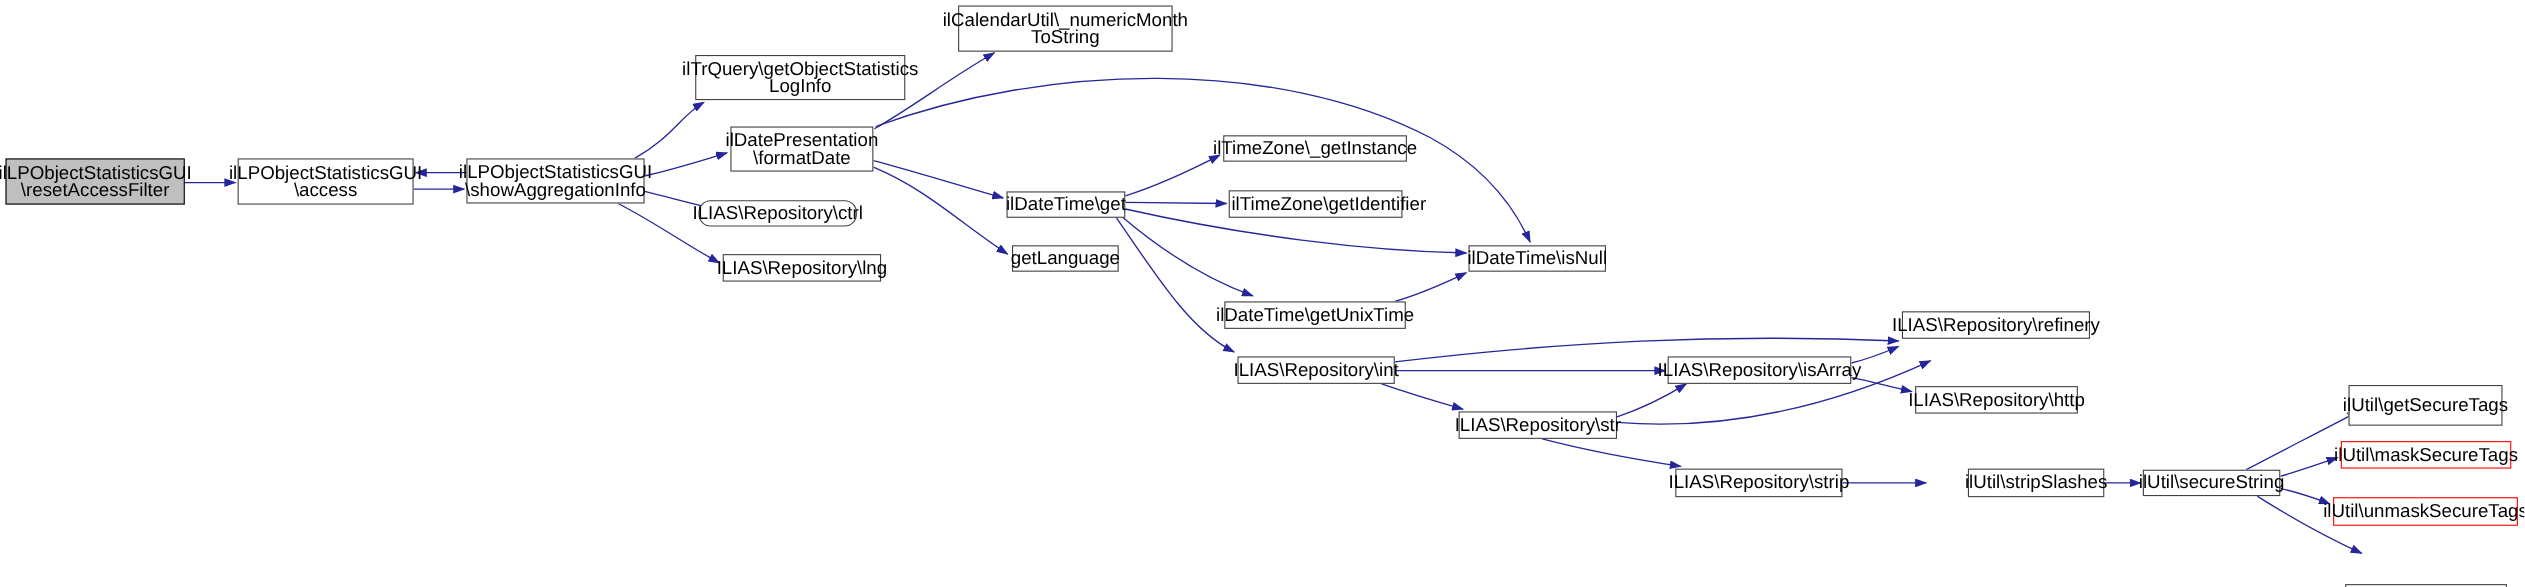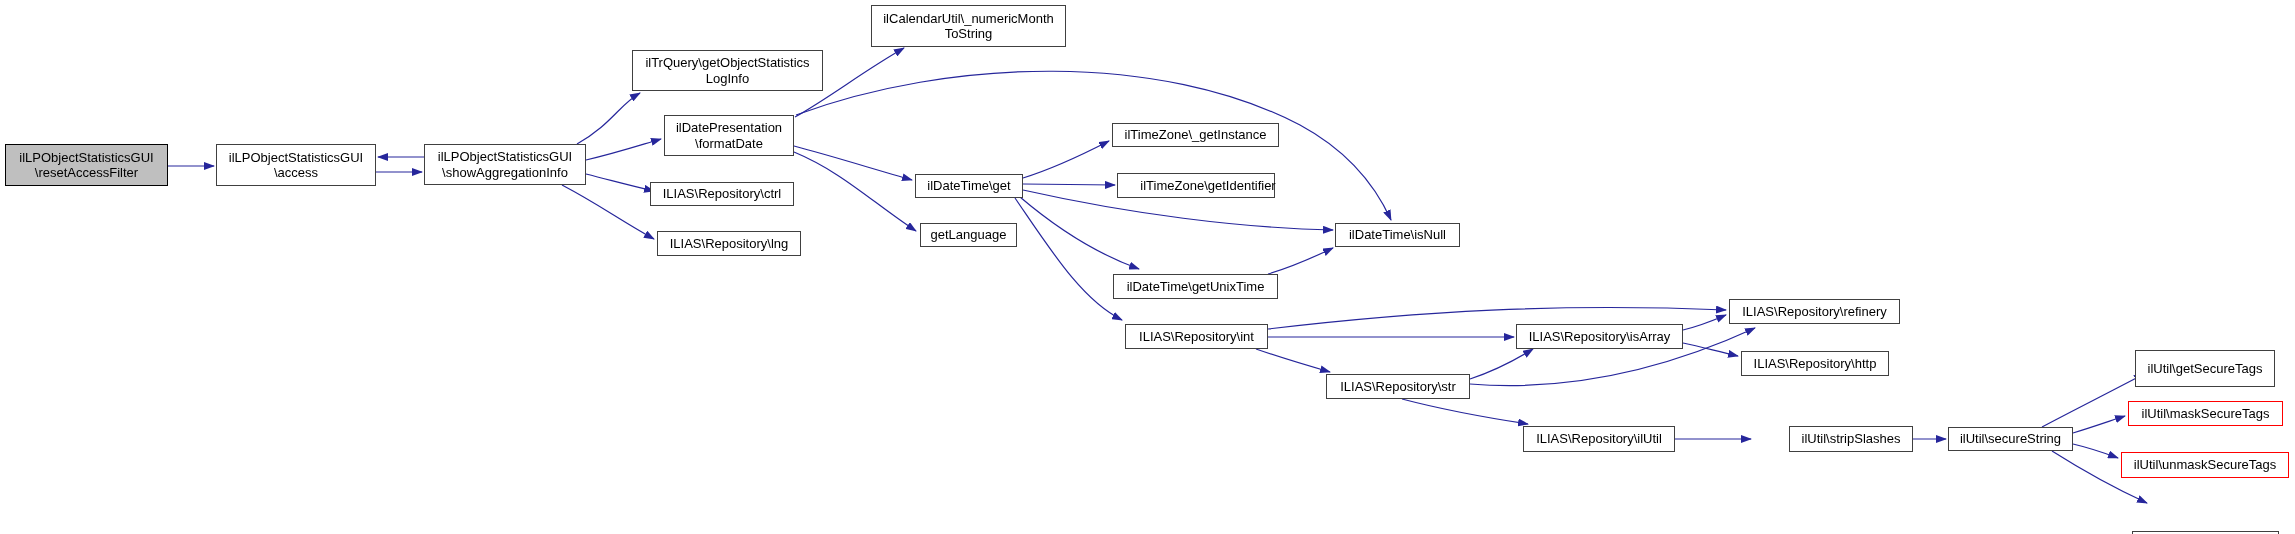--- a/index.html
+++ b/index.html
@@ -29,21 +29,21 @@
   .node {
     position: absolute;
     box-sizing: border-box;
     background: #ffffff;
     border: 1px solid #404040;
     display: flex;
     flex-direction: column;
     justify-content: center;
     align-items: center;
     text-align: center;
-    font-size: 13px;
+    font-size: 17px;
     line-height: 15.5px;
     color: #000000;
     cursor: pointer;
     white-space: nowrap;
   }
   .node.current {
     background: #bfbfbf;
     border: 1px solid #000000;
   }
   .node.red {
@@ -108,21 +108,21 @@
         <div>\showAggregationInfo</div>
       </div>
       <div class="node" style="left: 632px; top: 50px; width: 191px; height: 41px;">
         <div>ilTrQuery\getObjectStatistics</div>
         <div>LogInfo</div>
       </div>
       <div class="node" style="left: 664px; top: 115px; width: 130px; height: 41px;">
         <div>ilDatePresentation</div>
         <div>\formatDate</div>
       </div>
-      <div class="node" style="left: 650px; top: 182px; width: 144px; height: 24px;">
+      <div class="node" style="left: 635px; top: 182px; width: 144px; height: 24px; border-radius: 11px;">
         <div>ILIAS\Repository\ctrl</div>
       </div>
       <div class="node" style="left: 657px; top: 231px; width: 144px; height: 25px;">
         <div>ILIAS\Repository\lng</div>
       </div>
       <div class="node" style="left: 871px; top: 5px; width: 195px; height: 42px;">
         <div>ilCalendarUtil\_numericMonth</div>
         <div>ToString</div>
       </div>
       <div class="node" style="left: 915px; top: 174px; width: 108px; height: 24px;">
@@ -146,23 +146,23 @@
       <div class="node" style="left: 1335px; top: 223px; width: 125px; height: 24px;">
         <div>ilDateTime\isNull</div>
       </div>
       <div class="node" style="left: 1326px; top: 374px; width: 144px; height: 25px;">
         <div>ILIAS\Repository\str</div>
       </div>
       <div class="node" style="left: 1516px; top: 324px; width: 167px; height: 25px;">
         <div>ILIAS\Repository\isArray</div>
       </div>
       <div class="node" style="left: 1523px; top: 426px; width: 152px; height: 26px;">
-        <div>ILIAS\Repository\ilUtil</div>
+        <div>ILIAS\Repository\strip</div>
       </div>
-      <div class="node" style="left: 1729px; top: 299px; width: 171px; height: 25px;">
+      <div class="node" style="left: 1729px; top: 283px; width: 171px; height: 25px;">
         <div>ILIAS\Repository\refinery</div>
       </div>
       <div class="node" style="left: 1741px; top: 351px; width: 148px; height: 25px;">
         <div>ILIAS\Repository\http</div>
       </div>
       <div class="node" style="left: 1753px; top: 426px; width: 124px; height: 26px; margin-left: 36px;">
         <div>ilUtil\stripSlashes</div>
       </div>
       <div class="node" style="left: 1948px; top: 427px; width: 125px; height: 24px; text-align: center;">
         <div>ilUtil\secureString</div>

